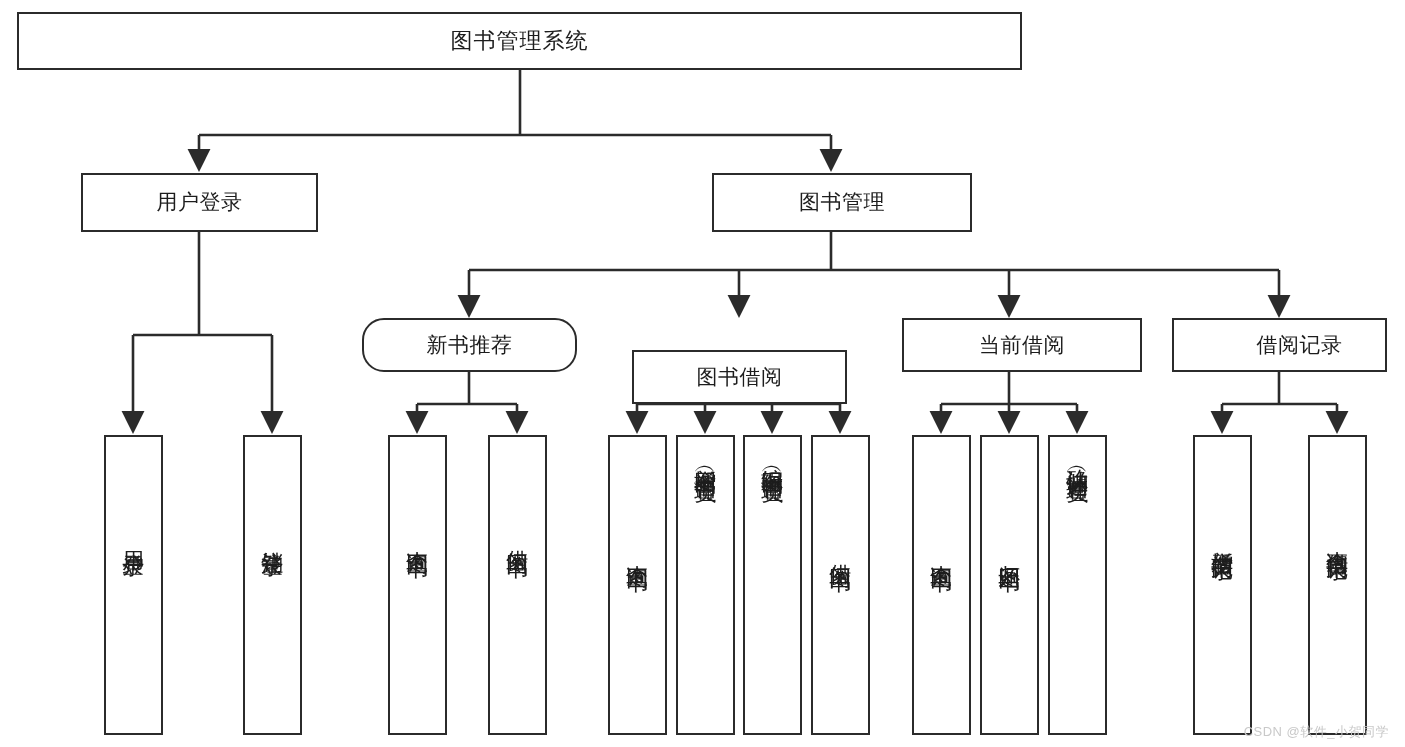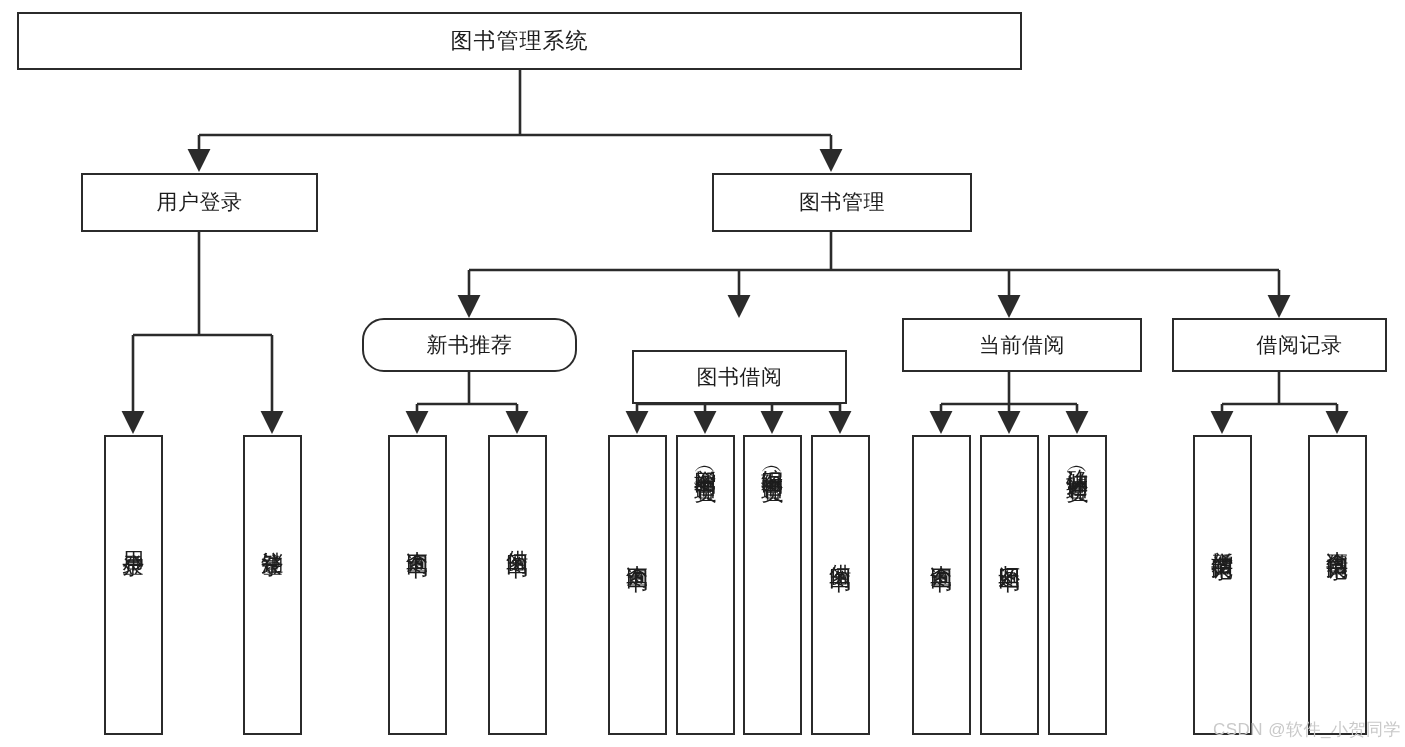--- a/index.html
+++ b/index.html
@@ -61,23 +61,23 @@
     line-height: 1.15;
   }
   .node.vertical.mid .node-label {
     margin-top: 82px;
   }
   .node.vertical.mid2 .node-label {
     margin-top: 96px;
   }
   .watermark {
     position: absolute;
-    right: 4px;
+    right: 16px;
     bottom: 6px;
-    font-size: 17px;
+    font-size: 13px;
     color: #c9c9c9;
     letter-spacing: 0.5px;
     white-space: nowrap;
   }
 </style>
 </head>
 <body>
 
 <div id="canvas">
 

